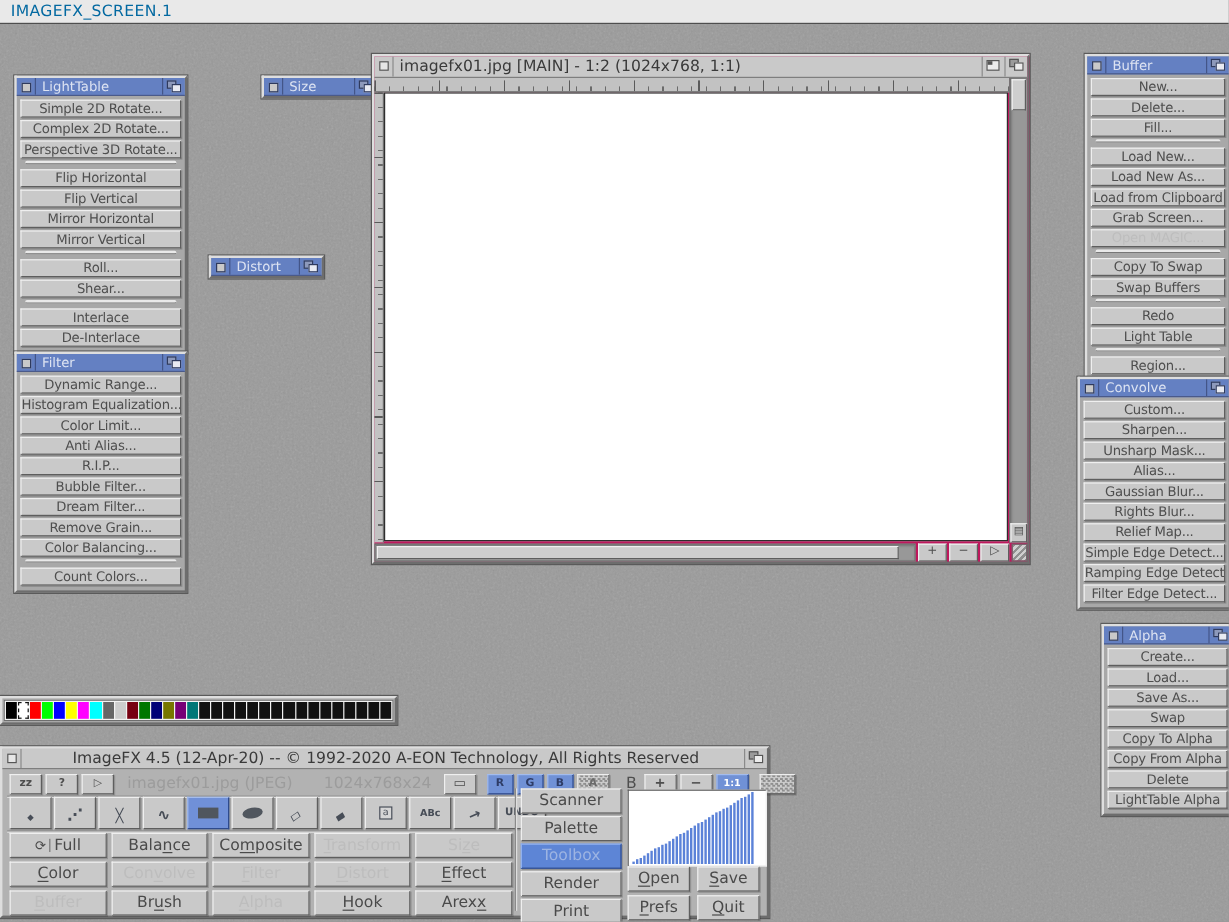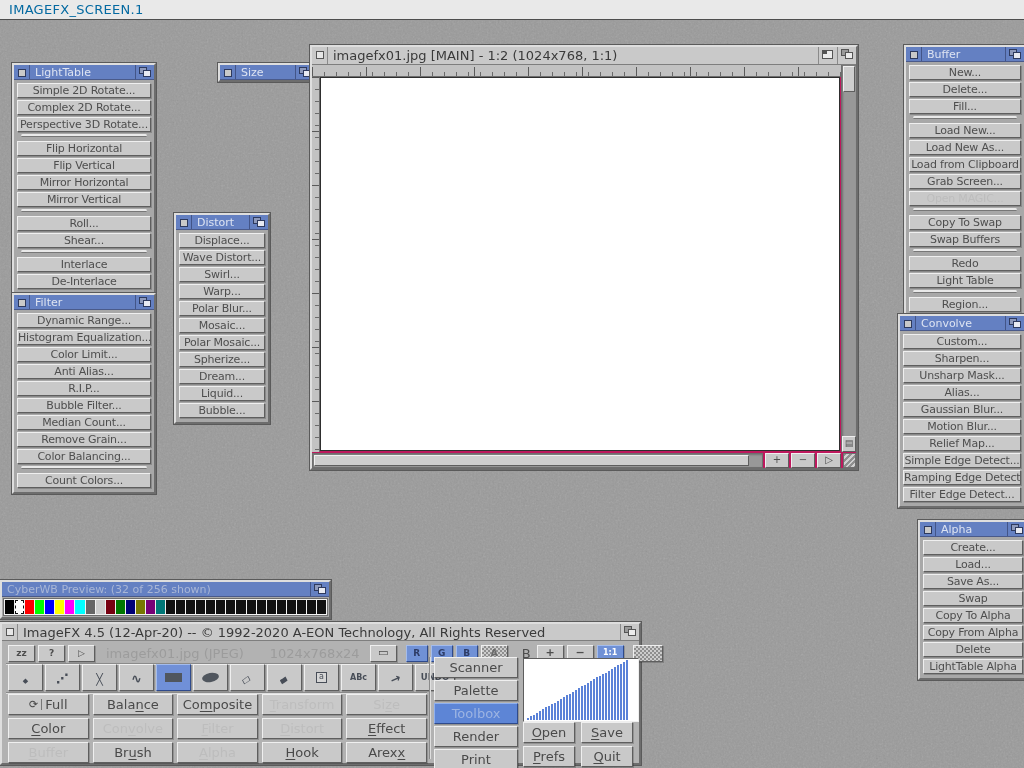--- a/index.html
+++ b/index.html
@@ -105,21 +105,21 @@
 
   
   #cyberwb{left:0px;top:580px;width:327px;}
   #cyberwb .ttext{color:#a9b6d6;}
   .swrow{display:flex;gap:1px;background:#f2f2f2;border:1px solid #6e6e6e;margin:1px;padding:1px;height:14px;}
   .swatch{flex:1;}
   .swatch.selsw{outline:1px dashed #111;outline-offset:-1px;background:#fff !important;}
 
   
   #toolbar{left:0px;top:622px;width:637px;height:139px;background:#b2b2b2;}
-  #toolbar .tbar{height:16px;font-size:13px;}
+  #toolbar .tbar{height:16px;font-size:13px;text-align:center;}
   .tb-abs{position:absolute;}
   
   #inforow{left:6px;top:20px;right:4px;height:18px;display:flex;align-items:center;}
   .ibtn{height:15px;min-width:21px;padding:0 2px;margin-right:3px;background:#c9c9c9;
     border:1px solid;border-color:#efefef #5e5e5e #5e5e5e #efefef;box-shadow:1px 1px 0 rgba(0,0,0,.18);
     font-size:9px;font-weight:bold;color:#4e4e4e;text-align:center;line-height:14px;}
   .ighost{color:#9c9c9c;font-size:13px;white-space:nowrap;}
   .chanbtn{min-width:16px;background:#7091d6;color:#2e3c66;border-color:#a4bcec #2e4a8c #2e4a8c #a4bcec;}
   .checker{background:repeating-conic-gradient(#8f8f8f 0% 25%,#cdcdcd 0% 50%) 0 0/4px 4px;color:#6a6a6a;}
   .blab{font-size:13px;color:#4e4e4e;margin:0 6px;}
@@ -222,49 +222,36 @@
     <span class="gad gdepth"></span>
   </div>
 </div>
 
 <div class="win" id="pal-distort">
   <div class="tbar blue">
     <span class="gad gclose"></span>
     <span class="ttext">Distort</span>
     <span class="gad gdepth"></span>
   </div>
-  <div class="pbody">
-      <div class="pbtn">Displace...</div>
-      <div class="pbtn">Wave Distort...</div>
-      <div class="pbtn">Swirl...</div>
-      <div class="pbtn">Warp...</div>
-      <div class="pbtn">Polar Blur...</div>
-      <div class="pbtn">Mosaic...</div>
-      <div class="pbtn">Polar Mosaic...</div>
-      <div class="pbtn">Spherize...</div>
-      <div class="pbtn">Dream...</div>
-      <div class="pbtn">Liquid...</div>
-      <div class="pbtn">Bubble...</div>
-    </div>
 </div>
 
 <div class="win" id="pal-filter">
   <div class="tbar blue">
     <span class="gad gclose"></span>
     <span class="ttext">Filter</span>
     <span class="gad gdepth"></span>
   </div>
   <div class="pbody">
       <div class="pbtn">Dynamic Range...</div>
       <div class="pbtn">Histogram Equalization...</div>
       <div class="pbtn">Color Limit...</div>
       <div class="pbtn">Anti Alias...</div>
       <div class="pbtn">R.I.P...</div>
       <div class="pbtn">Bubble Filter...</div>
-      <div class="pbtn">Median Count...</div>
+      <div class="pbtn">Dream Filter...</div>
       <div class="pbtn">Remove Grain...</div>
       <div class="pbtn">Color Balancing...</div>
       <div class="sep"></div>
       <div class="pbtn">Count Colors...</div>
     </div>
 </div>
 
 <div class="win" id="pal-buffer">
   <div class="tbar blue">
     <span class="gad gclose"></span>
@@ -297,21 +284,21 @@
     <span class="gad gclose"></span>
     <span class="ttext">Convolve</span>
     <span class="gad gdepth"></span>
   </div>
   <div class="pbody">
       <div class="pbtn">Custom...</div>
       <div class="pbtn">Sharpen...</div>
       <div class="pbtn">Unsharp Mask...</div>
       <div class="pbtn">Alias...</div>
       <div class="pbtn">Gaussian Blur...</div>
-      <div class="pbtn">Motion Blur...</div>
+      <div class="pbtn">Rights Blur...</div>
       <div class="pbtn">Relief Map...</div>
       <div class="pbtn">Simple Edge Detect...</div>
       <div class="pbtn">Ramping Edge Detect</div>
       <div class="pbtn">Filter Edge Detect...</div>
     </div>
 </div>
 
 <div class="win" id="pal-alpha">
   <div class="tbar blue">
     <span class="gad gclose"></span>
@@ -352,24 +339,20 @@
       </div>
       <div class="mwbtn">+</div>
       <div class="mwbtn">−</div>
       <div class="mwbtn">▷</div>
     </div>
     <div class="mw-corner"></div>
   </div>
 </div>
 
 <div class="win" id="cyberwb">
-  <div class="tbar blue">
-    <span class="ttext">CyberWB Preview:  (32 of 256 shown)</span>
-    <span class="gad gdepth"></span>
-  </div>
   <div class="swrow">
       <div class="swatch" style="background: rgb(0, 0, 0);"></div>
       <div class="swatch selsw" style="background: rgb(255, 255, 255);"></div>
       <div class="swatch" style="background: rgb(255, 0, 0);"></div>
       <div class="swatch" style="background: rgb(0, 255, 0);"></div>
       <div class="swatch" style="background: rgb(0, 0, 255);"></div>
       <div class="swatch" style="background: rgb(255, 255, 0);"></div>
       <div class="swatch" style="background: rgb(255, 0, 255);"></div>
       <div class="swatch" style="background: rgb(0, 255, 255);"></div>
       <div class="swatch" style="background: rgb(102, 102, 102);"></div>

